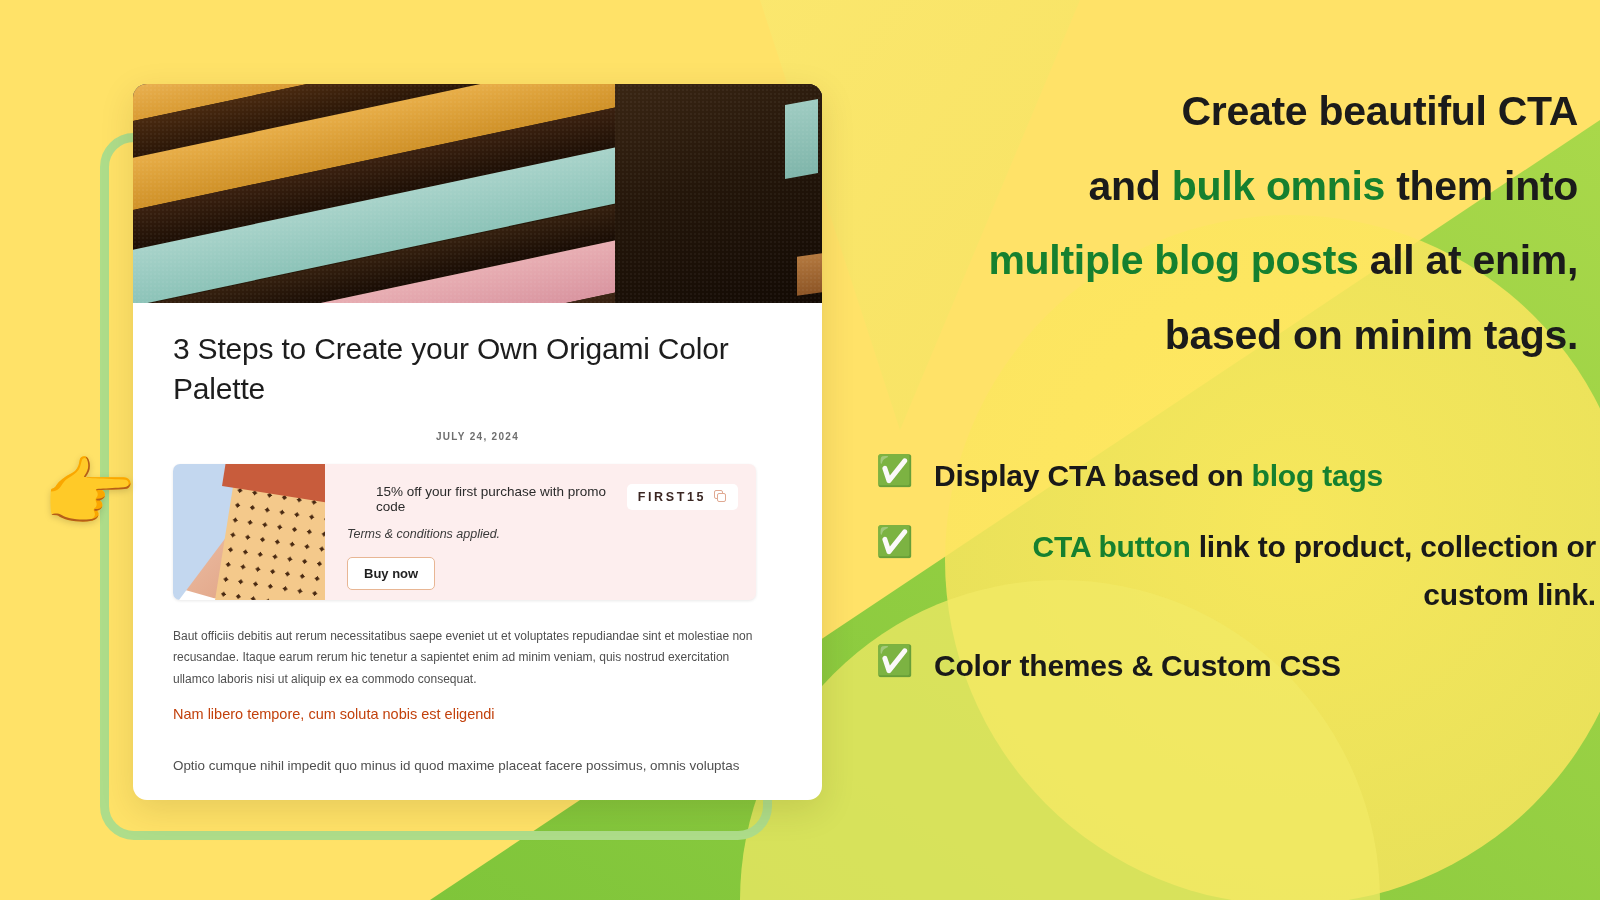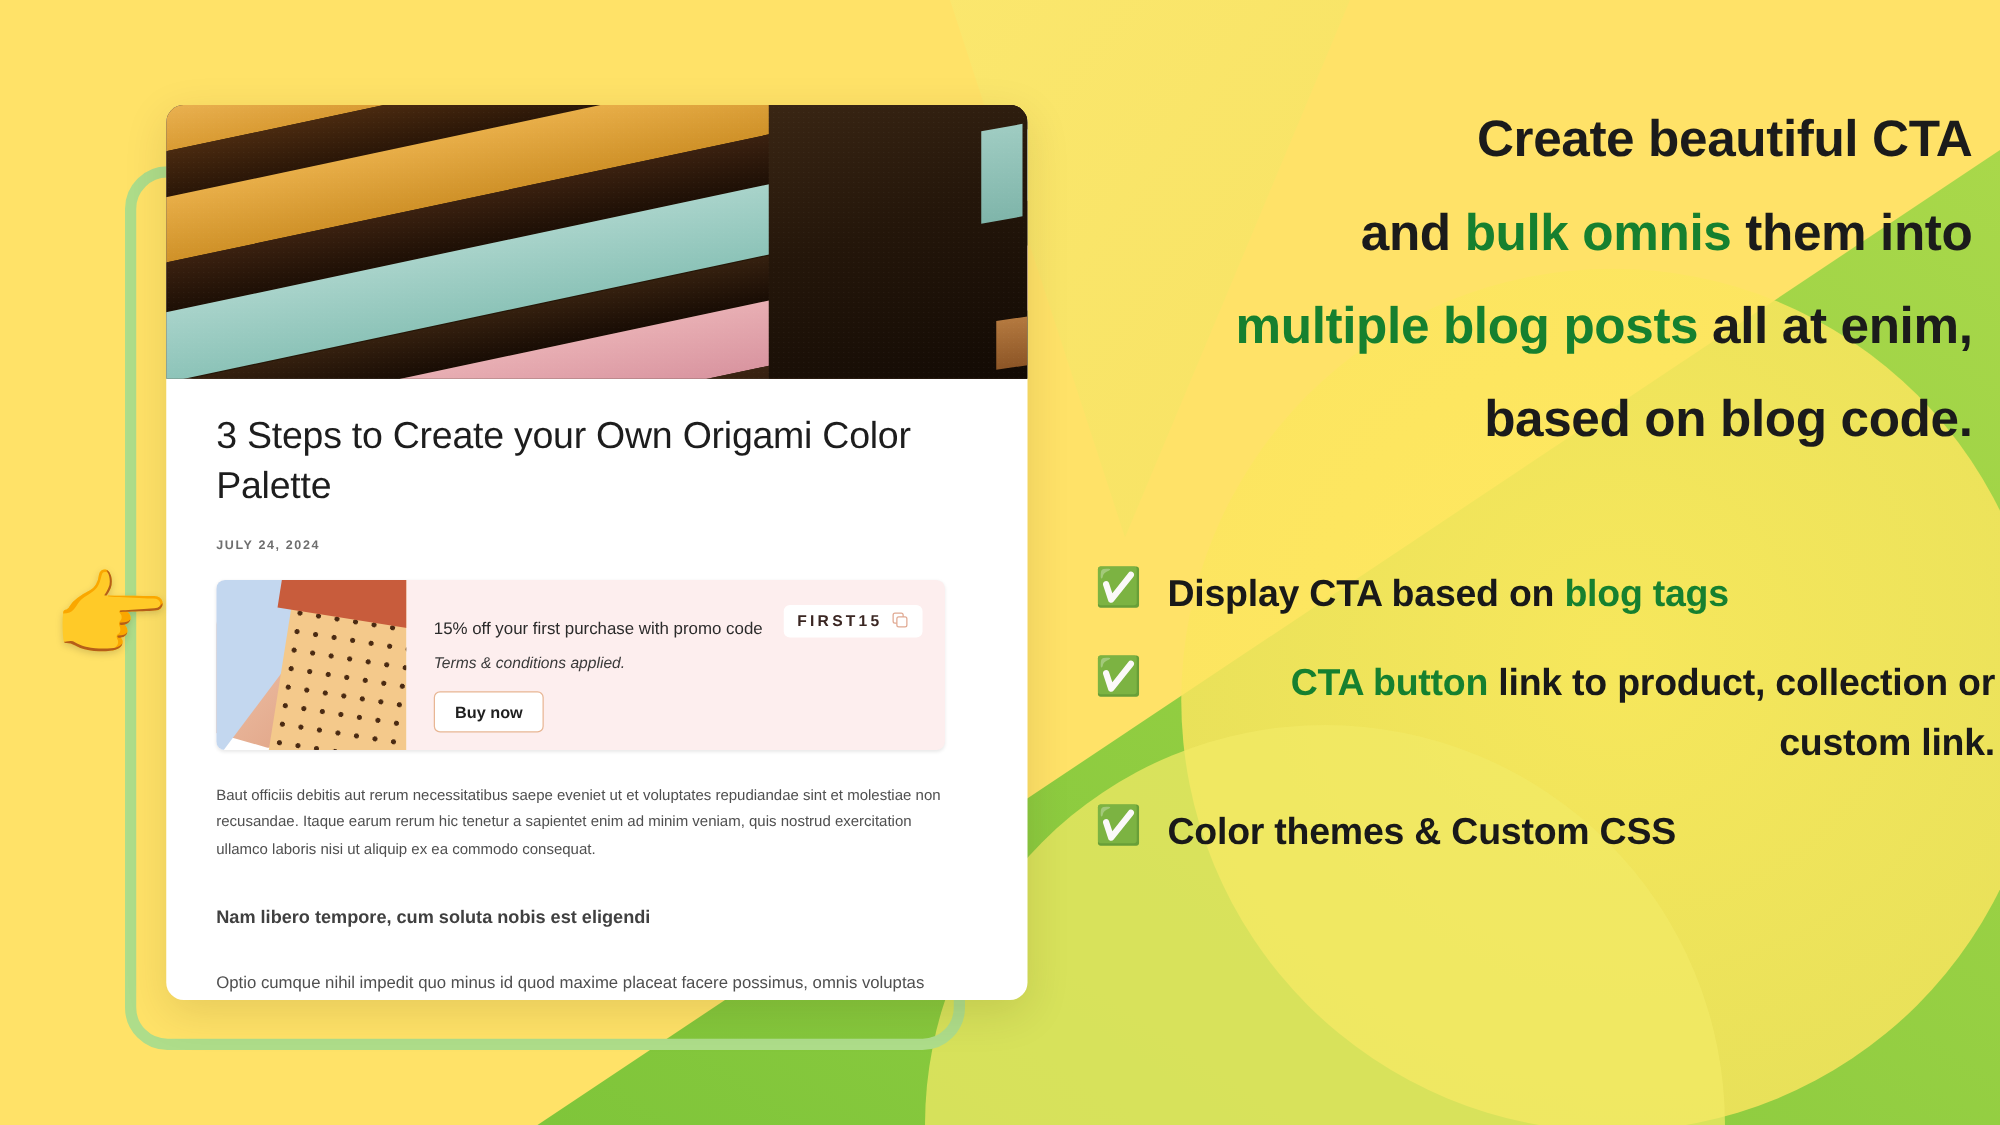--- a/index.html
+++ b/index.html
@@ -78,20 +78,21 @@
 
   .post-title {
     font-size:30px; line-height:1.33; color:#1d1d1d;
     font-weight:400; letter-spacing:-.2px;
     max-width:580px;
   }
   .post-date {
     margin-top:22px;
     font-size:10px; letter-spacing:1.3px; font-weight:700;
     color:#6e6e6e;
+    text-align:center;
   }
 
   
   .cta-banner {
     margin:22px 0 0 0;
     display:flex;
     width:583px; height:136px;
     background:#fdeeee;
     border-radius:7px;
     overflow:hidden;
@@ -127,21 +128,21 @@
   .cta-hand-shadow {
     position:absolute; left:-8px; top:8px;
     width:72px; height:120px;
     background:linear-gradient(120deg,#f2cbb2,#e3a98c);
     transform:rotate(16deg);
     border-radius:6px;
   }
   .cta-content {
     flex:1; padding:20px 18px 0 22px; position:relative;
   }
-  .cta-row1 { display:flex; align-items:flex-end; }
+  .cta-row1 { display:flex; align-items:flex-start;margin-left:29px; }
   .cta-offer {
     font-size:13.5px; color:#2b2b2b;
   }
   .promo-chip {
     margin-left:auto;
     display:flex; align-items:center; gap:8px;
     background:#fff; border-radius:5px;
     padding:6px 11px;
     font-size:12.5px; font-weight:700; letter-spacing:2.6px;
     color:#3a2622;
@@ -167,22 +168,22 @@
     font-size:13px; font-weight:700; color:#1f1f1f;
     cursor:pointer;
   }
 
   .post-para {
     margin-top:26px;
     font-size:12px; line-height:1.78; color:#4f4f4f;
     max-width:585px;
   }
   .post-sub {
-    margin-top:36px;
-    font-size:14.5px; font-weight:700; color:#404040;
+    margin-top:16px;
+    font-size:14.5px; font-weight:400; color:#c2410c;
   }
   .post-para2 {
     margin-top:32px;
     font-size:13.4px; line-height:1.78; color:#4f4f4f;
     max-width:585px;
   }
 
   
   .hand-emoji {
     position:absolute;
@@ -330,21 +331,21 @@
     <div>
       <span>Create beautiful CTA</span>
     </div>
     <div>
       <span>and </span><span class="hl">bulk omnis</span><span> them into</span>
     </div>
     <div>
       <span class="hl">multiple blog posts</span><span> all at enim,</span>
     </div>
     <div>
-      <span>based on blog code.</span>
+      <span>based on minim tags.</span>
     </div>
   </div>
 
   <div class="feature-list">
 
     <div class="feature">
       <span class="check">✅</span>
       <div class="feature-text">
         <span>Display CTA based on </span><span class="hl">blog tags</span><span></span>
       </div>

